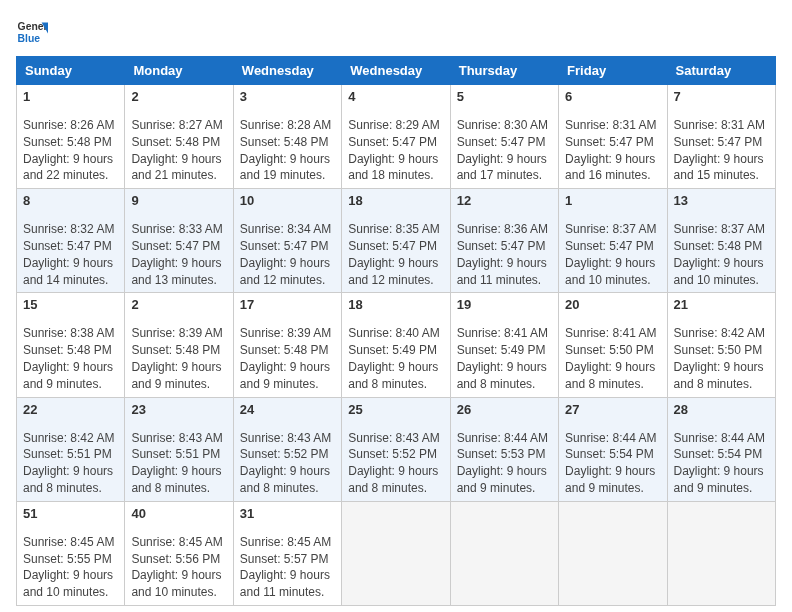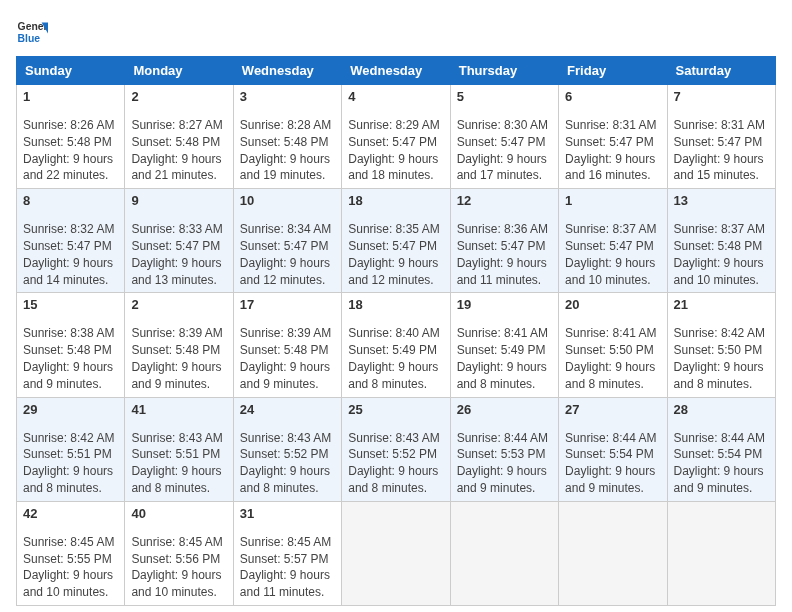--- a/index.html
+++ b/index.html
@@ -200,25 +200,25 @@
           <span class="day-num">20</span>
           <div class="day-info">Sunrise: 8:41 AM<br>Sunset: 5:50 PM<br>Daylight: 9 hours and 8 minutes.</div>
         </td>
         <td>
           <span class="day-num">21</span>
           <div class="day-info">Sunrise: 8:42 AM<br>Sunset: 5:50 PM<br>Daylight: 9 hours and 8 minutes.</div>
         </td>
       </tr>
       <tr class="row-even">
         <td>
-          <span class="day-num">29</span>
+          <span class="day-num">22</span>
           <div class="day-info">Sunrise: 8:42 AM<br>Sunset: 5:51 PM<br>Daylight: 9 hours and 8 minutes.</div>
         </td>
         <td>
-          <span class="day-num">41</span>
+          <span class="day-num">23</span>
           <div class="day-info">Sunrise: 8:43 AM<br>Sunset: 5:51 PM<br>Daylight: 9 hours and 8 minutes.</div>
         </td>
         <td>
           <span class="day-num">24</span>
           <div class="day-info">Sunrise: 8:43 AM<br>Sunset: 5:52 PM<br>Daylight: 9 hours and 8 minutes.</div>
         </td>
         <td>
           <span class="day-num">25</span>
           <div class="day-info">Sunrise: 8:43 AM<br>Sunset: 5:52 PM<br>Daylight: 9 hours and 8 minutes.</div>
         </td>
@@ -230,21 +230,21 @@
           <span class="day-num">27</span>
           <div class="day-info">Sunrise: 8:44 AM<br>Sunset: 5:54 PM<br>Daylight: 9 hours and 9 minutes.</div>
         </td>
         <td>
           <span class="day-num">28</span>
           <div class="day-info">Sunrise: 8:44 AM<br>Sunset: 5:54 PM<br>Daylight: 9 hours and 9 minutes.</div>
         </td>
       </tr>
       <tr>
         <td>
-          <span class="day-num">42</span>
+          <span class="day-num">51</span>
           <div class="day-info">Sunrise: 8:45 AM<br>Sunset: 5:55 PM<br>Daylight: 9 hours and 10 minutes.</div>
         </td>
         <td>
           <span class="day-num">40</span>
           <div class="day-info">Sunrise: 8:45 AM<br>Sunset: 5:56 PM<br>Daylight: 9 hours and 10 minutes.</div>
         </td>
         <td>
           <span class="day-num">31</span>
           <div class="day-info">Sunrise: 8:45 AM<br>Sunset: 5:57 PM<br>Daylight: 9 hours and 11 minutes.</div>
         </td>

